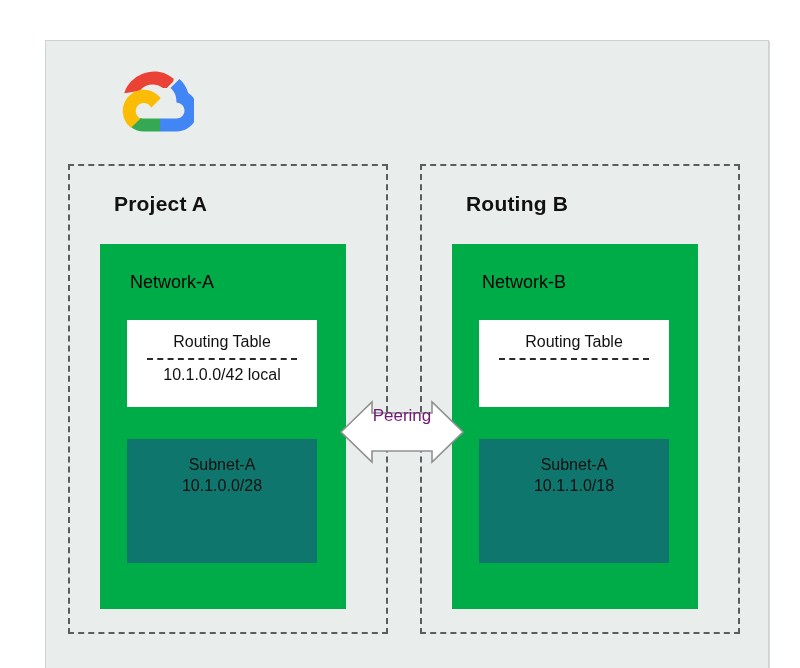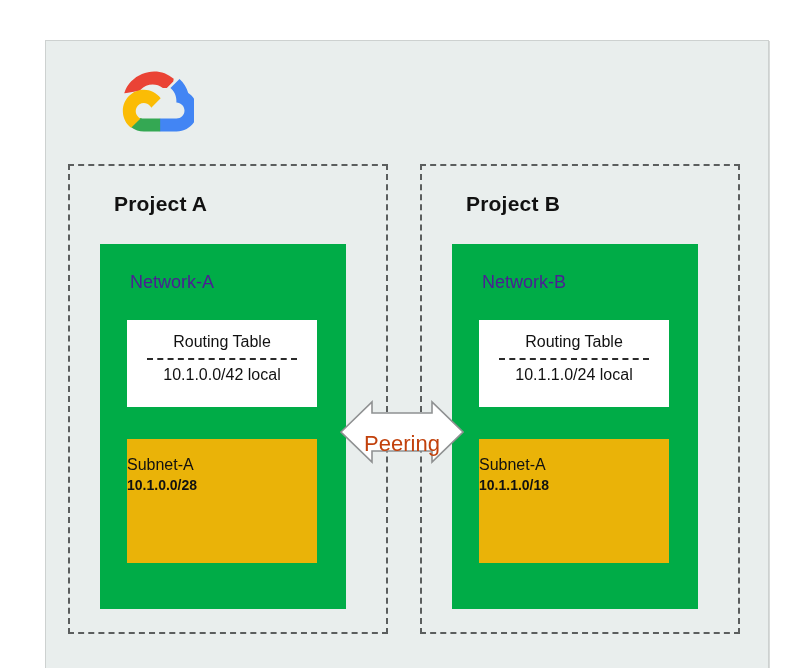--- a/index.html
+++ b/index.html
@@ -44,21 +44,21 @@
   .network-box {
     position: absolute;
     left: 30px; top: 78px;
     width: 246px; height: 365px;
     background: #00AC47;
   }
   .network-label {
     position: absolute;
     left: 30px; top: 28px;
     font-size: 18px;
-    color: #4c1d95;
+    color: #000000;
   }
   .routing-box {
     position: absolute;
     left: 27px; top: 76px;
     width: 190px; height: 87px;
     background: #ffffff;
     text-align: center;
   }
   .routing-title {
     margin-top: 13px;
@@ -70,47 +70,46 @@
     border-top: 2px dashed #2b2b2b;
     height: 0;
   }
   .routing-entry {
     font-size: 16px;
   }
   .subnet-box {
     position: absolute;
     left: 27px; top: 195px;
     width: 190px; height: 124px;
-    background: #eab308;
-    text-align: left;
+    background: #0f766e;
+    text-align: center;
   }
   .subnet-name {
     margin-top: 15px;
     font-size: 16px;
     line-height: 21px;
   }
   .subnet-cidr {
-    font-size: 14px;
+    font-size: 16px;
     line-height: 21px;
-    font-weight: bold;
   }
   .peering-arrow {
     position: absolute;
     left: 340px; top: 376px;
     width: 124px; height: 64px;
   }
   .peering-label {
     position: absolute;
-    left: 340px; top: 388px;
+    left: 340px; top: 360px;
     width: 124px; height: 64px;
     display: flex;
     align-items: center;
     justify-content: center;
-    font-size: 22px;
-    color: #c2410c;
+    font-size: 17px;
+    color: #701a75;
   }
 </style>
 </head>
 <body>
 
 <div id="stage">
 
   <div class="panel"></div>
 
   <svg class="gcp-logo" viewBox="0 0 88 71" aria-hidden="true">
@@ -130,27 +129,26 @@
         <div class="routing-entry">10.1.0.0/42 local</div>
       </div>
       <div class="subnet-box">
         <div class="subnet-name">Subnet-A</div>
         <div class="subnet-cidr">10.1.0.0/28</div>
       </div>
     </div>
   </div>
 
   <div class="project-box b">
-    <div class="project-title">Project B</div>
+    <div class="project-title">Routing B</div>
     <div class="network-box">
       <div class="network-label">Network-B</div>
       <div class="routing-box">
         <div class="routing-title">Routing Table</div>
         <div class="routing-divider"></div>
-        <div class="routing-entry">10.1.1.0/24 local</div>
       </div>
       <div class="subnet-box">
         <div class="subnet-name">Subnet-A</div>
         <div class="subnet-cidr">10.1.1.0/18</div>
       </div>
     </div>
   </div>
 
   <svg class="peering-arrow" viewBox="0 0 124 64" aria-hidden="true">
     <polygon points="1,32 32,2 32,13 92,13 92,2 123,32 92,62 92,51 32,51 32,62" fill="#FFFFFF" stroke="#8F9192" stroke-width="1.6" stroke-linejoin="miter"></polygon>

